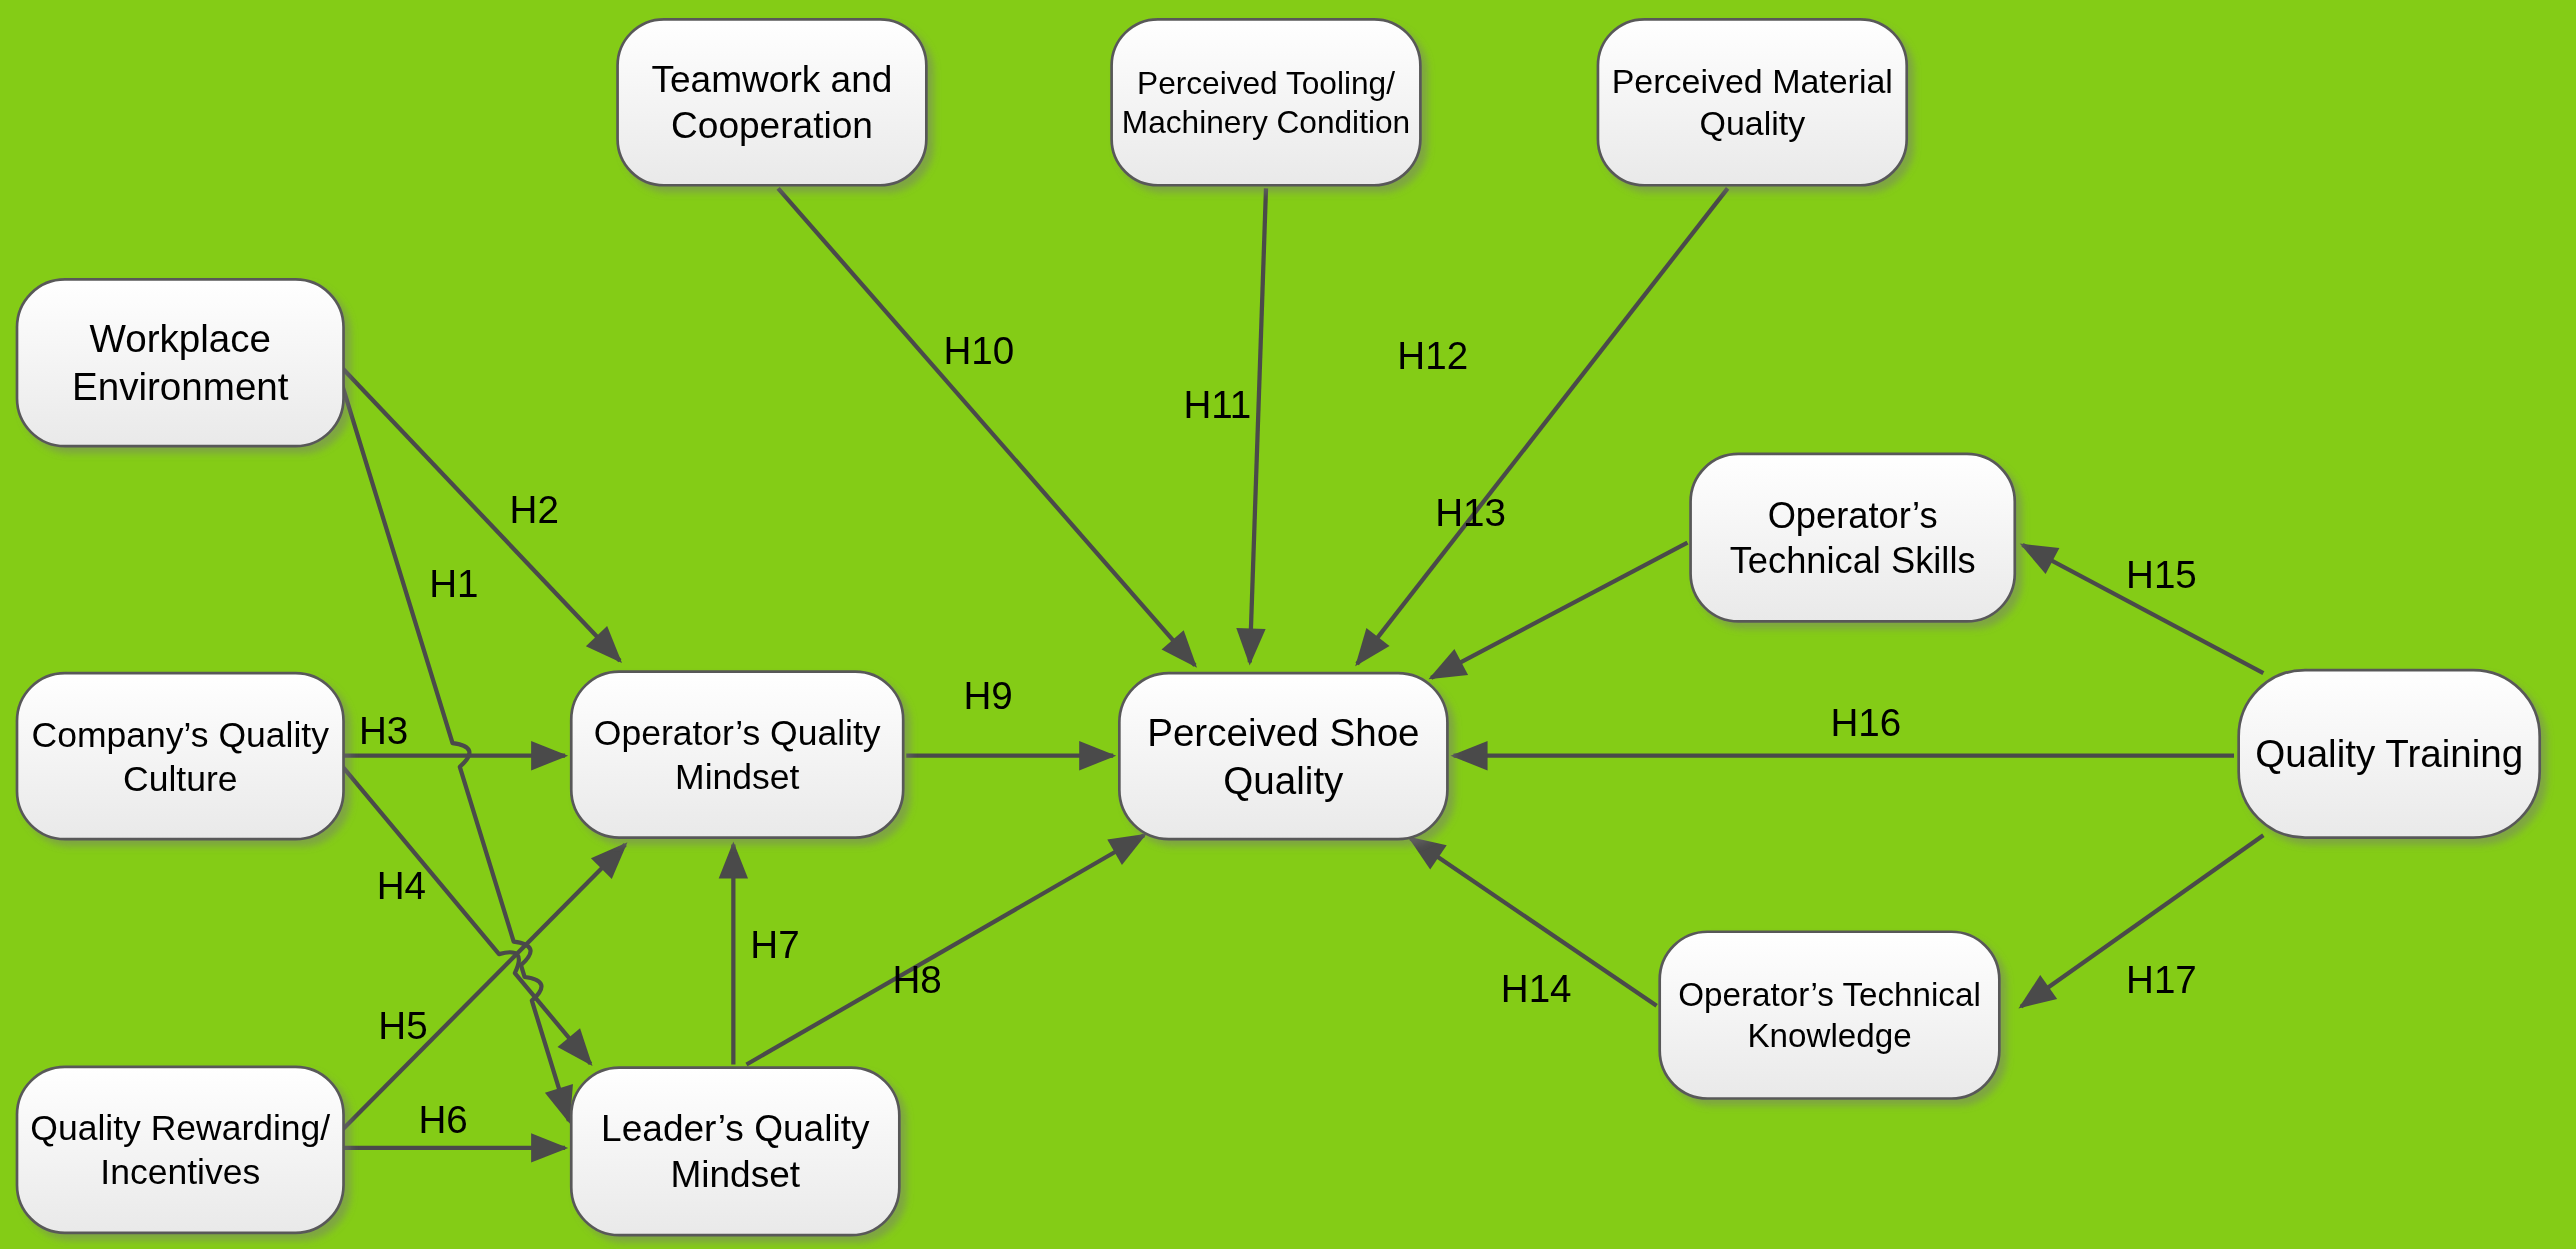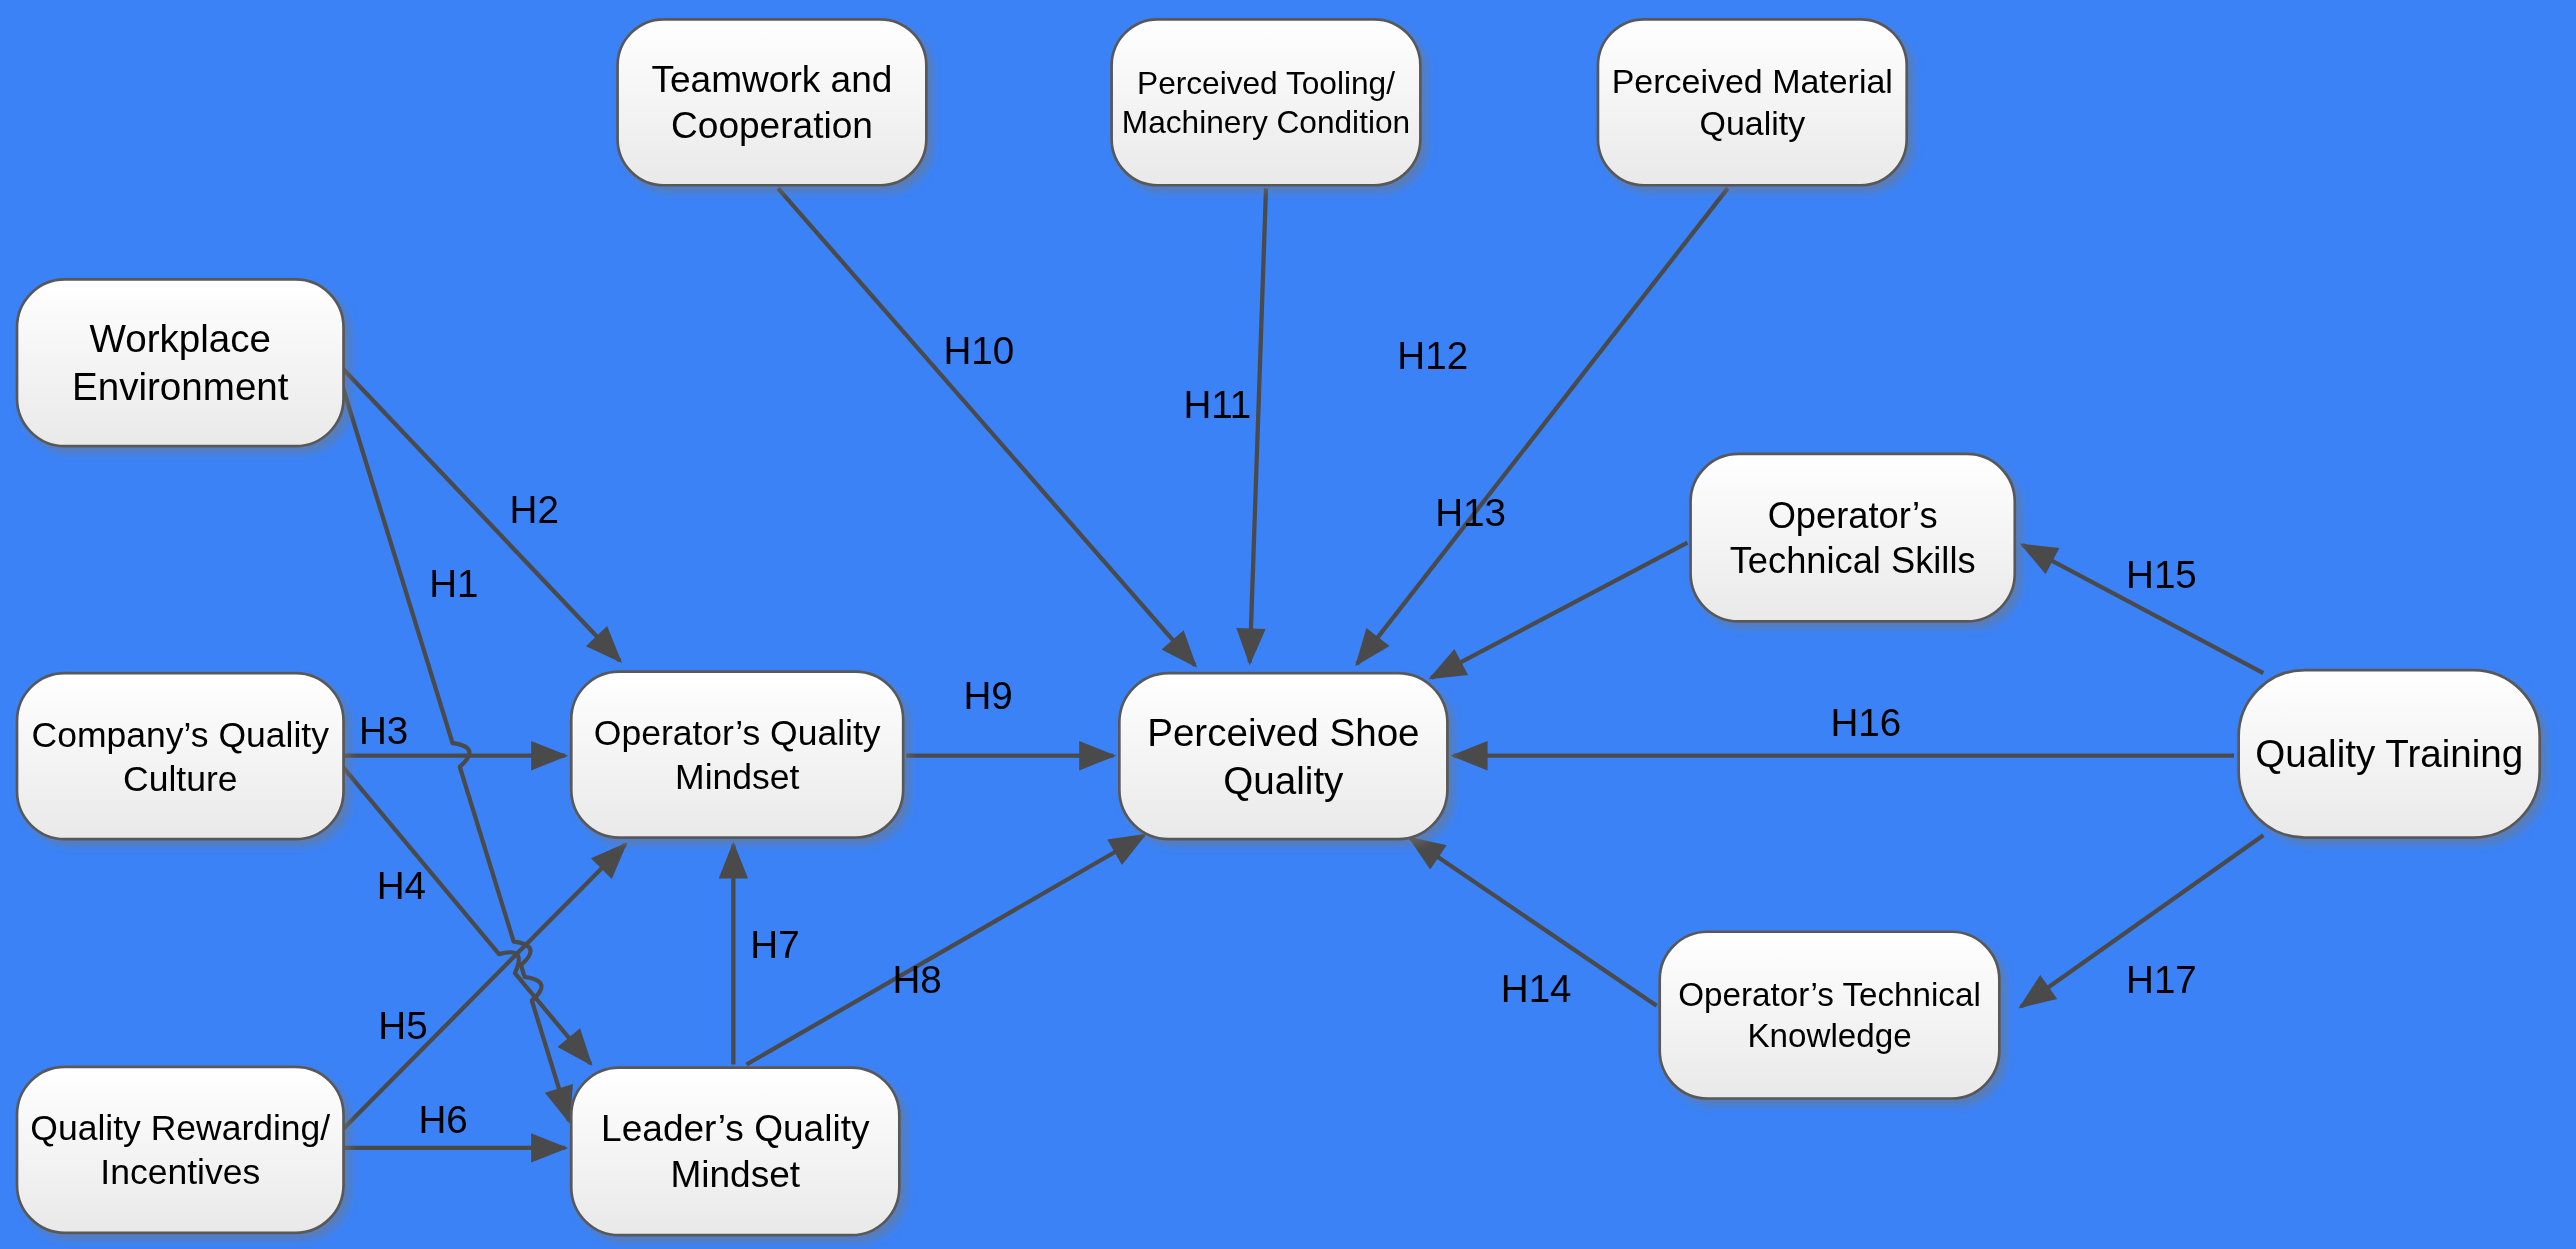--- a/index.html
+++ b/index.html
@@ -1,16 +1,16 @@
 <!DOCTYPE html>
 <html style="font-size:12.4px"><head>
 <meta charset="utf-8">
 <style>
   html, body { margin: 0; padding: 0; background: #ffffff; }
-  .stage { width: 100%; background: #3b82f6; }
+  .stage { width: 100%; background: #84cc16; }
   svg { display: block; width: 100%; height: auto; }
   .node-rect { stroke-width: 3.5; }
   .edge-line { fill: none; stroke-width: 5.5; stroke-linejoin: round; }
   .node-text, .edge-label {
     font-family: "Liberation Sans", "DejaVu Sans", sans-serif;
     fill: #000000;
   }
   .edge-label { font-size: 50px; }
   text { user-select: none; }
 </style>

